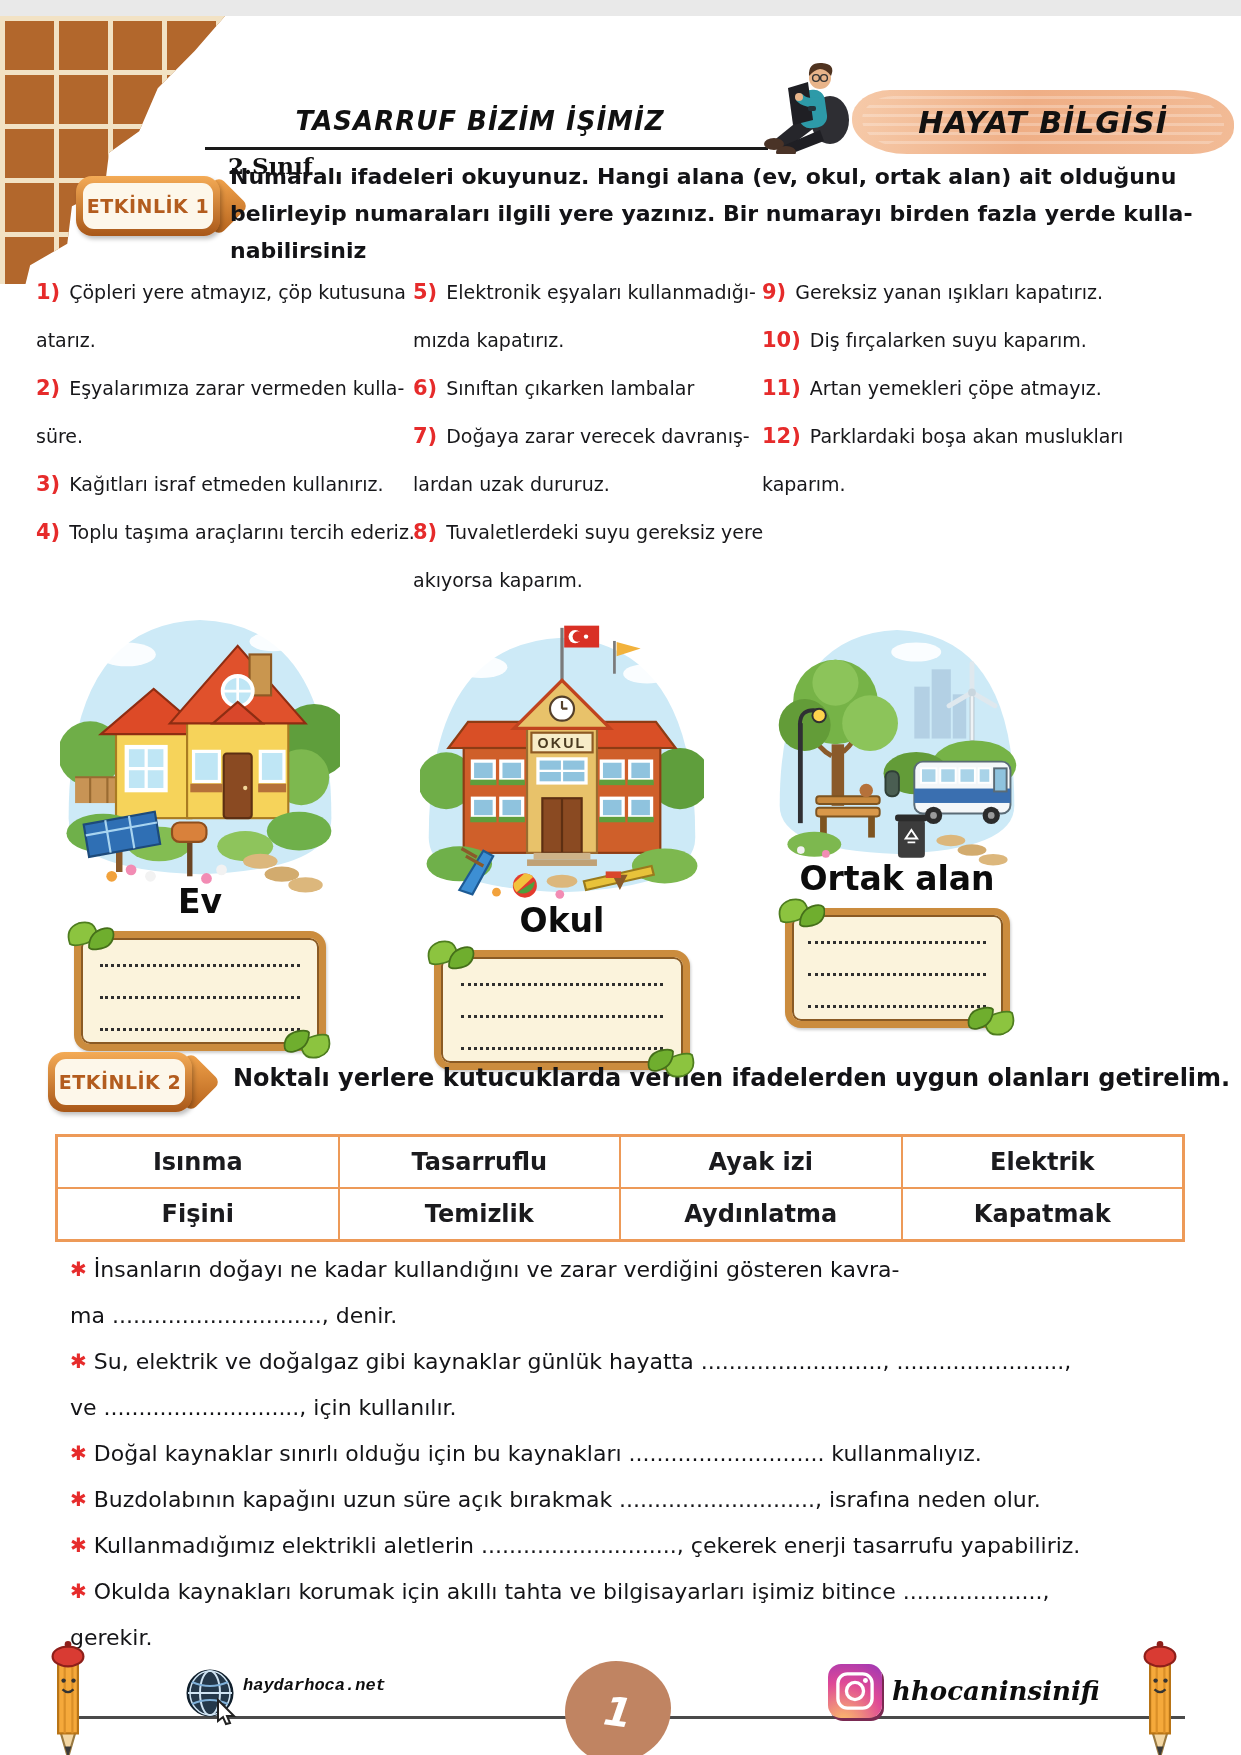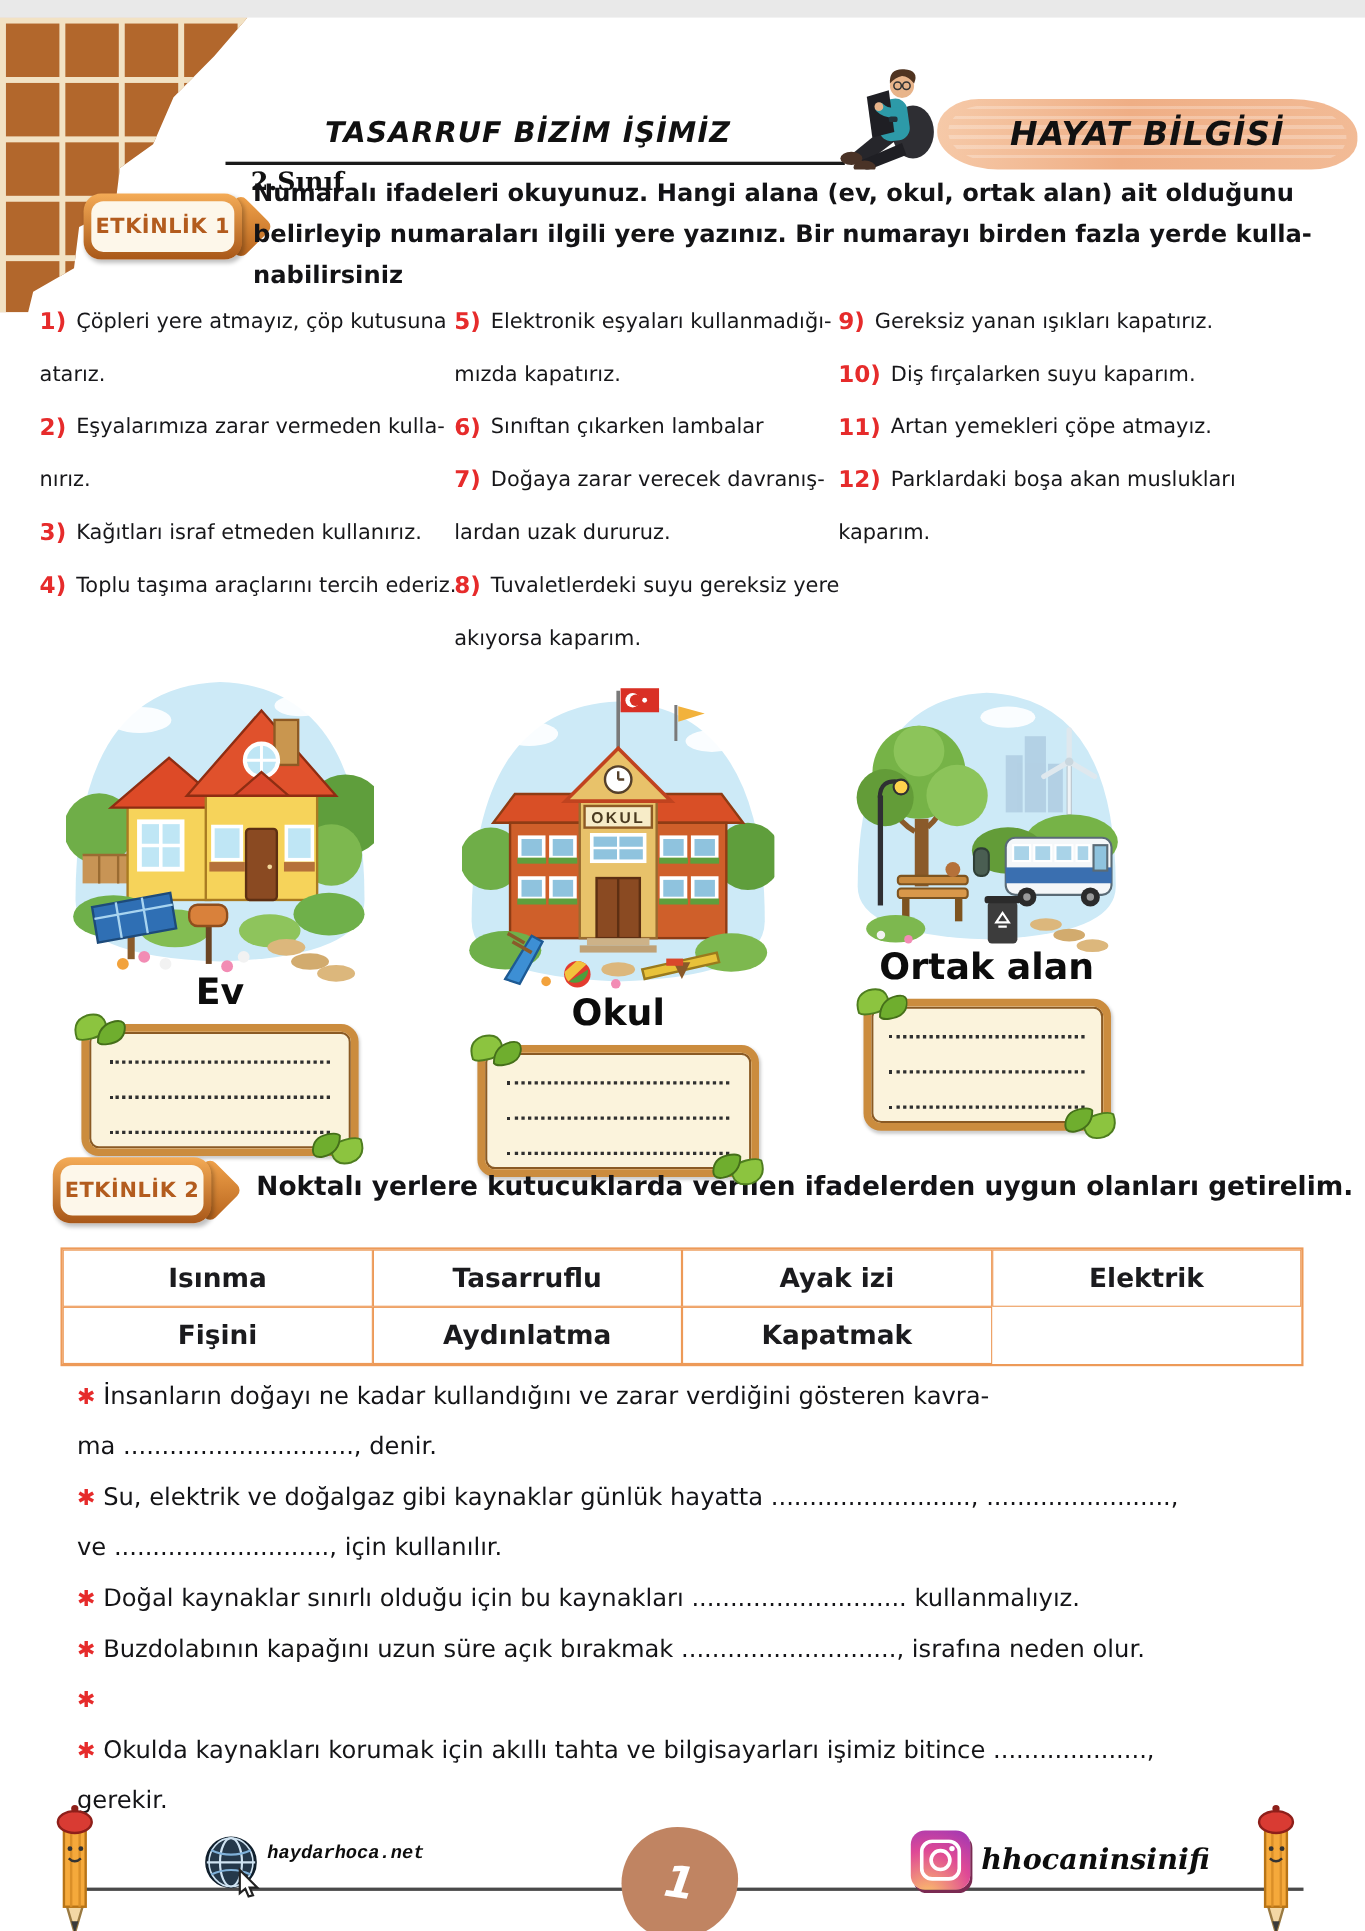--- a/index.html
+++ b/index.html
@@ -158,21 +158,21 @@
     <div class="item-line">
         <span class="item-num"></span>
         <span>atarız.</span>
       </div>
     <div class="item-line">
         <span class="item-num">2)</span>
         <span>Eşyalarımıza zarar vermeden kulla-</span>
       </div>
     <div class="item-line">
         <span class="item-num"></span>
-        <span>nırız.</span>
+        <span>süre.</span>
       </div>
     <div class="item-line">
         <span class="item-num">3)</span>
         <span>Kağıtları israf etmeden kullanırız.</span>
       </div>
     <div class="item-line">
         <span class="item-num">4)</span>
         <span>Toplu taşıma araçlarını tercih ederiz.</span>
       </div>
   </div>
@@ -454,20 +454,21 @@
     </div>
   </div>
   <div id="instr2">Noktalı yerlere kutucuklarda verilen ifadelerden uygun olanları getirelim.</div>
 
   <div id="word-bank">
     <div class="cell">Isınma</div>
     <div class="cell">Tasarruflu</div>
     <div class="cell">Ayak izi</div>
     <div class="cell">Elektrik</div>
     <div class="cell">Fişini</div>
+    <div class="cell">Temizlik</div>
     <div class="cell">Aydınlatma</div>
     <div class="cell">Kapatmak</div>
   </div>
 
   <div id="sentences">
     <div class="sent">
         <span class="star">✱</span>
         <span>İnsanların doğayı ne kadar kullandığını ve zarar verdiğini gösteren kavra-</span>
       </div>
     <div class="sent">
@@ -485,20 +486,21 @@
     <div class="sent">
         <span class="star">✱</span>
         <span>Doğal kaynaklar sınırlı olduğu için bu kaynakları ............................ kullanmalıyız.</span>
       </div>
     <div class="sent">
         <span class="star">✱</span>
         <span>Buzdolabının kapağını uzun süre açık bırakmak ............................, israfına neden olur.</span>
       </div>
     <div class="sent">
         <span class="star">✱</span>
+        <span>Kullanmadığımız elektrikli aletlerin ............................, çekerek enerji tasarrufu yapabiliriz.</span>
       </div>
     <div class="sent">
         <span class="star">✱</span>
         <span>Okulda kaynakları korumak için akıllı tahta ve bilgisayarları işimiz bitince ....................,</span>
       </div>
     <div class="sent">
         <span class="star"></span>
         <span>gerekir.</span>
       </div>
   </div>

